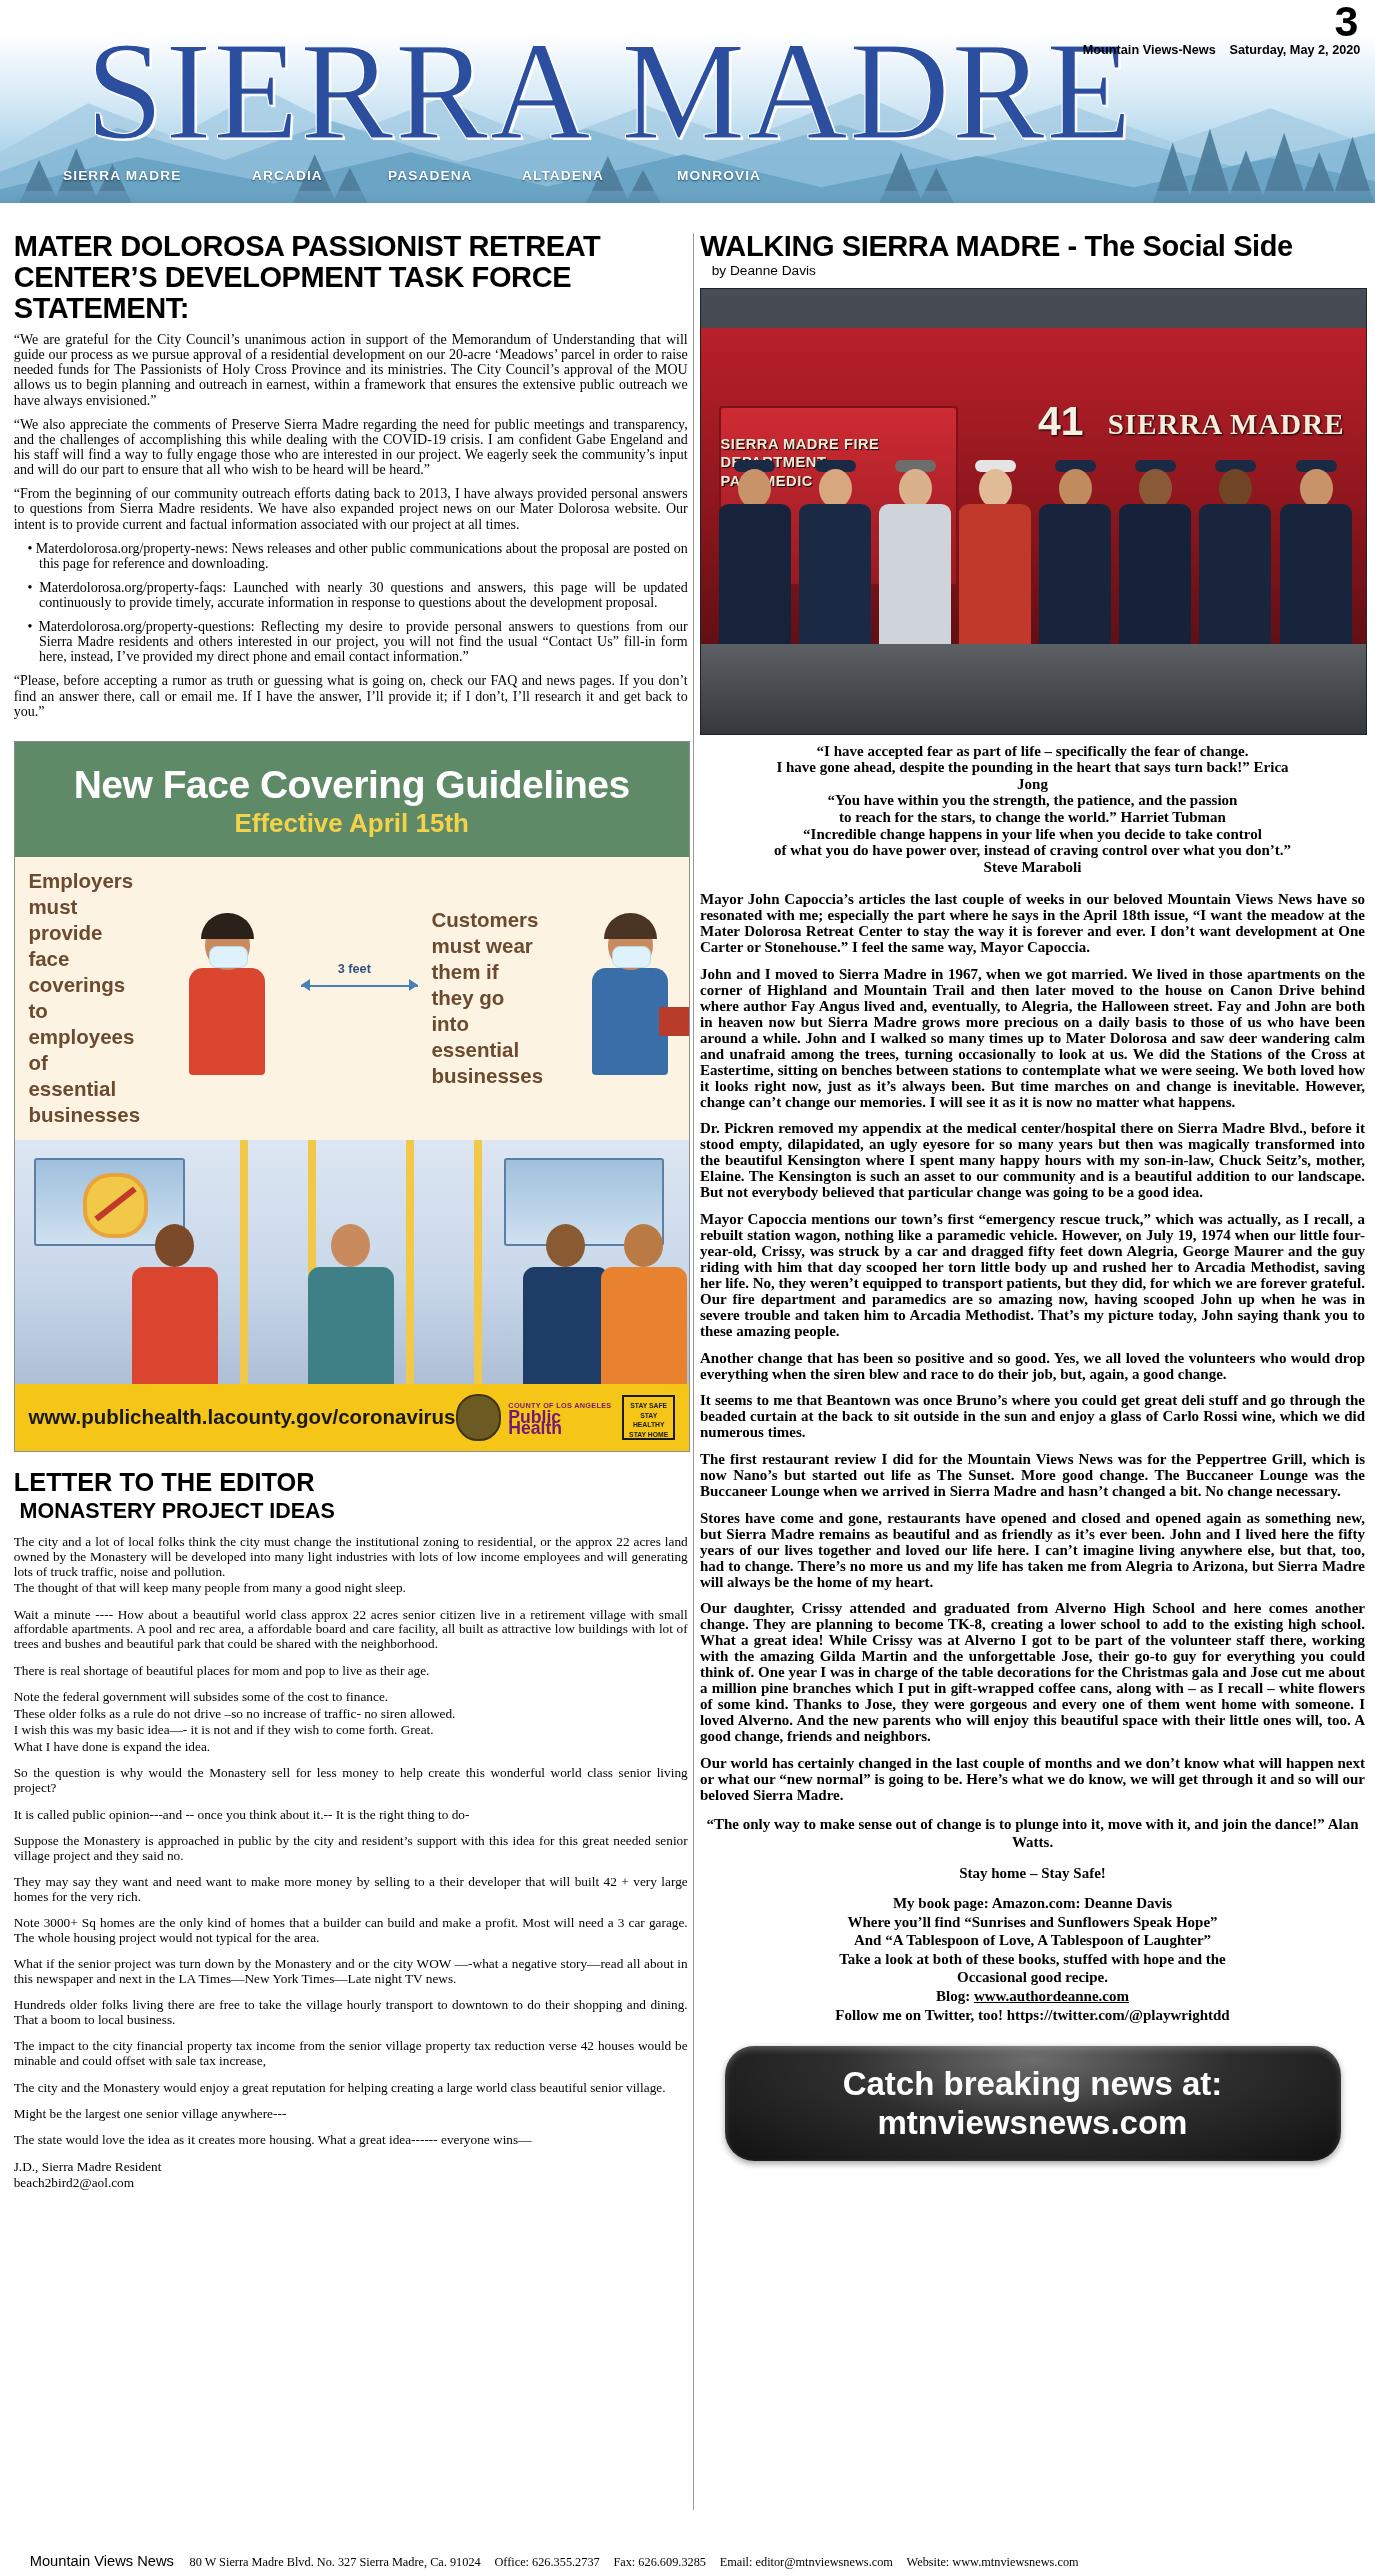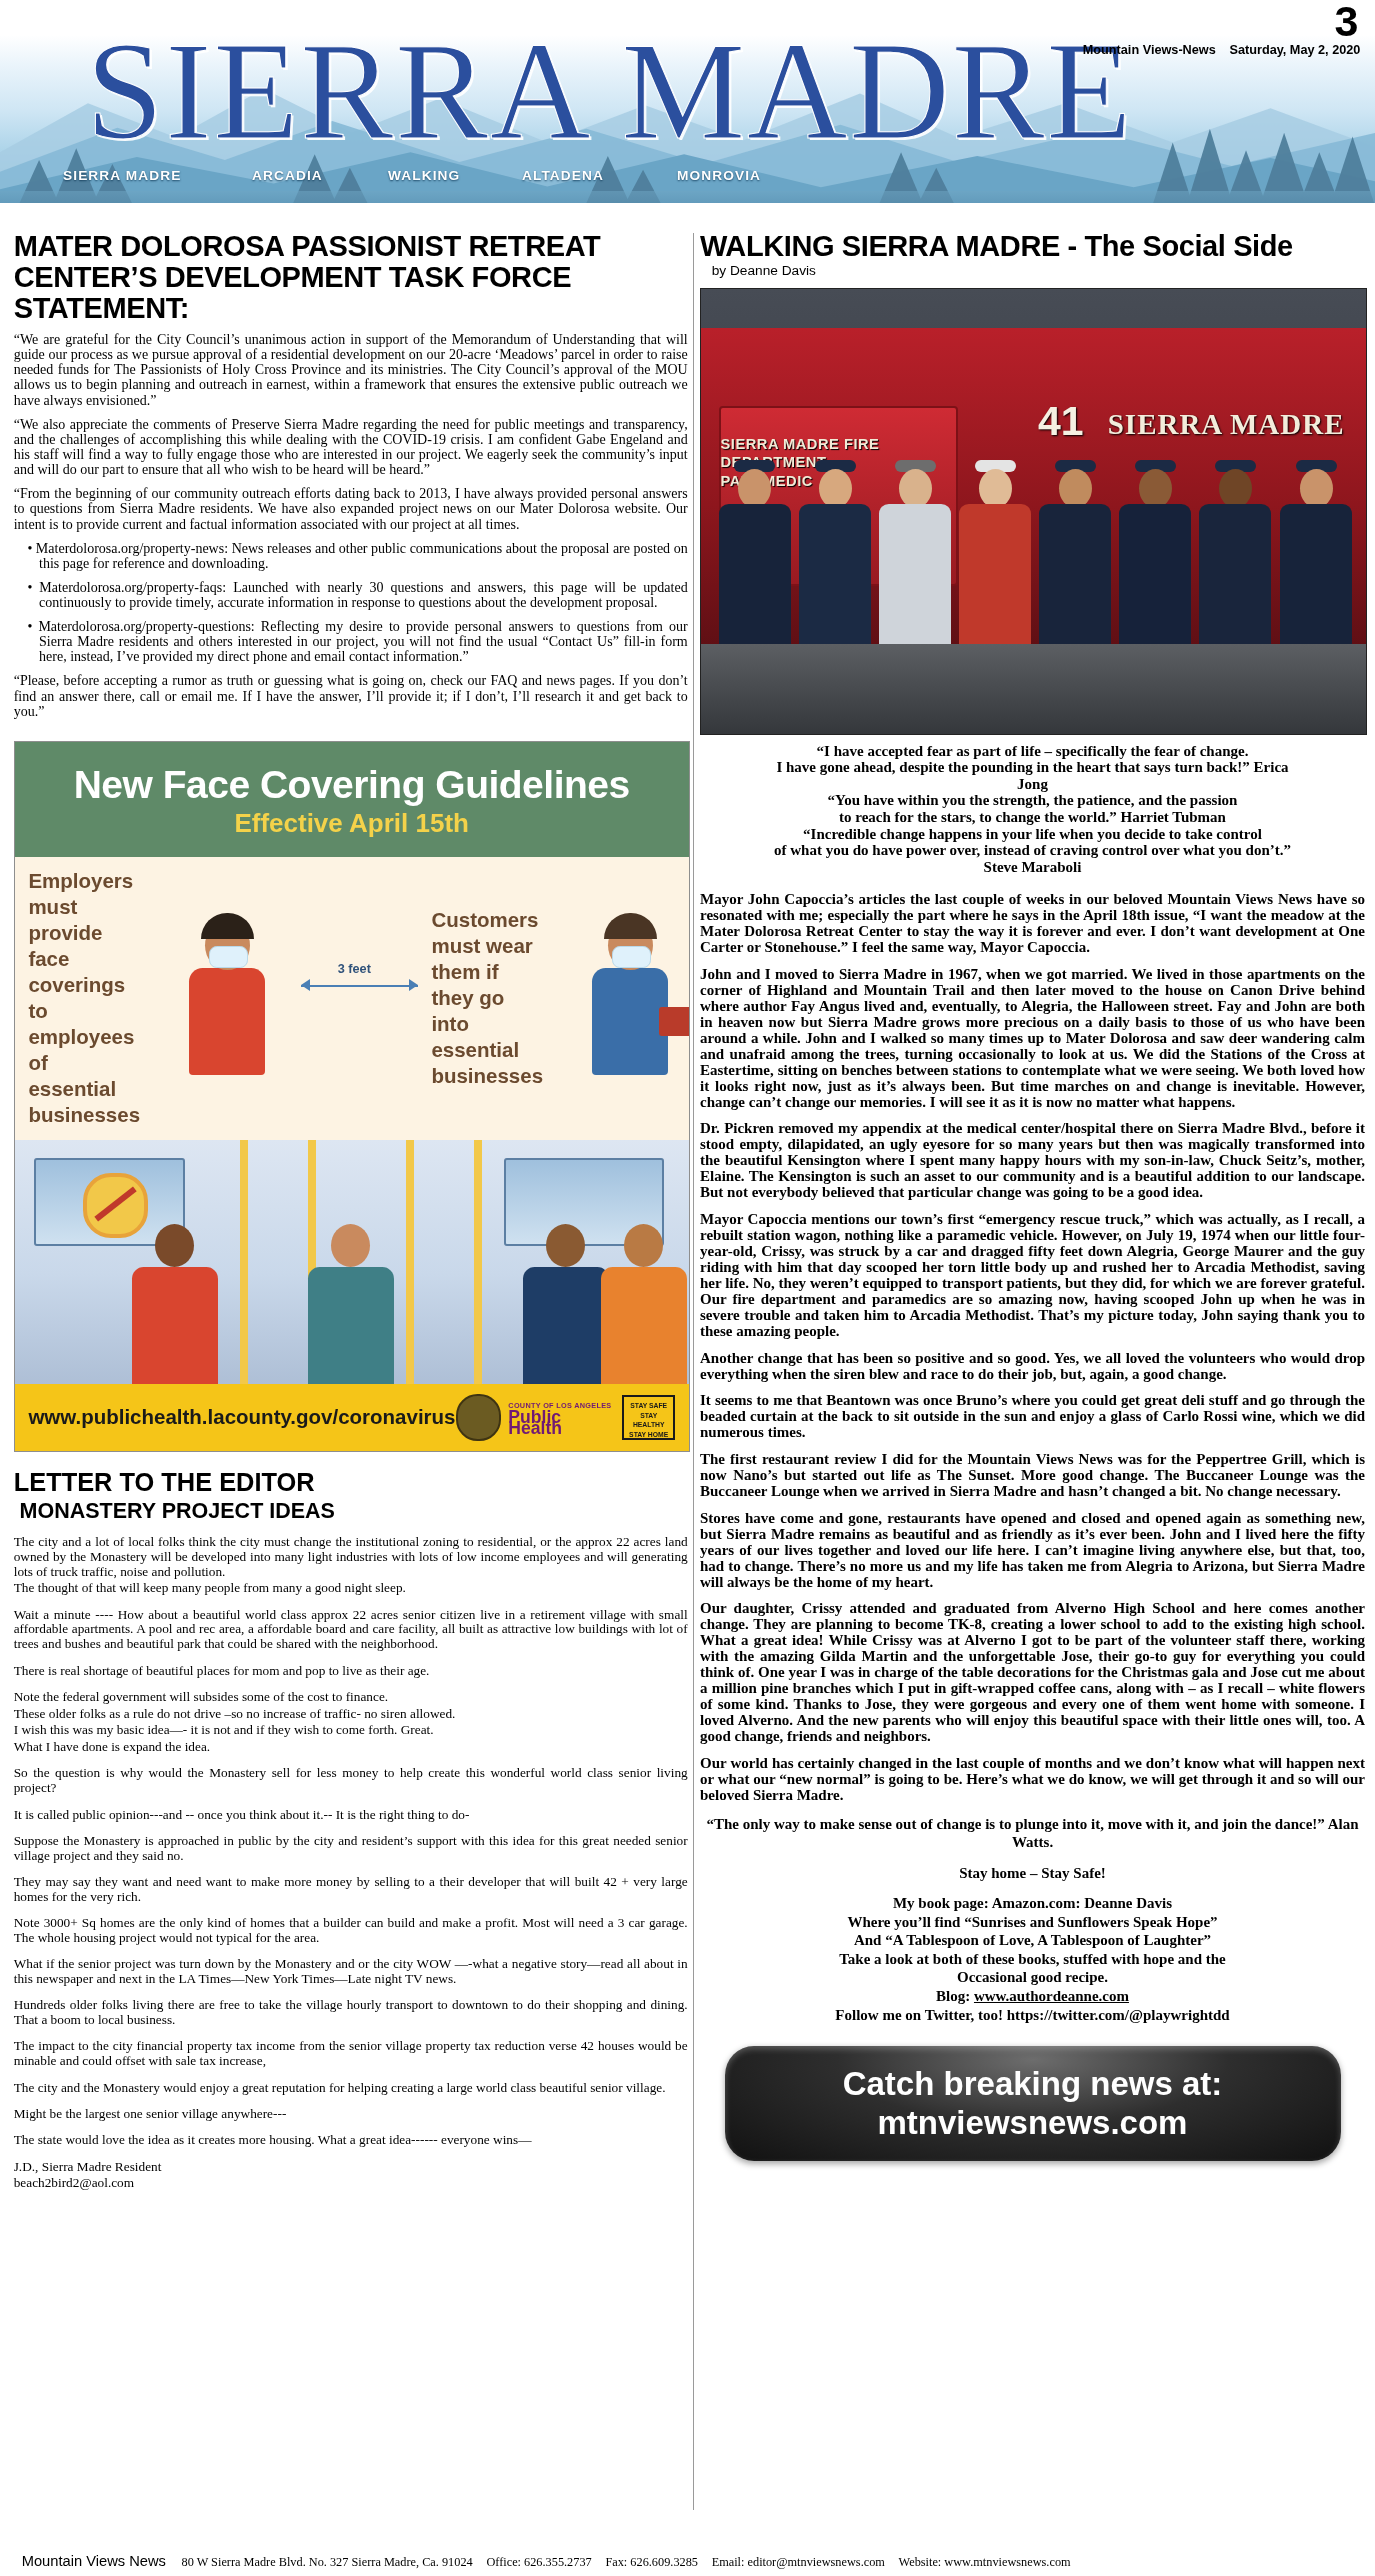--- a/index.html
+++ b/index.html
@@ -243,21 +243,21 @@
     color:#ffffff;display:flex;align-items:center;justify-content:center;
     box-shadow:inset 0 2.9px 5.9px rgba(255,255,255,.25), 0 2.9px 5.9px rgba(0,0,0,.35);
   }
   .promo .ptxt{
     font-family:"Liberation Sans",sans-serif;font-weight:bold;
     font-size:33px;line-height:39px;text-align:center;
   }
 
   
   .footer{
-    position:absolute;left:8px;bottom:5.9px;width:1274px;
+    position:absolute;left:16px;bottom:5.9px;width:1274px;
     font-family:"Liberation Serif",serif;font-size:12.3px;color:#000;
     white-space:nowrap;
   }
   .footer .brand{
     font-family:"Liberation Sans",sans-serif;font-size:14.7px;font-weight:normal;
     margin-left:13.7px;margin-right:15.6px;
   }
   .footer .bit{margin-right:13.7px;}
 </style>
 </head>
@@ -295,21 +295,21 @@
     </div>
 
     <div class="mh-title">SIERRA MADRE</div>
     <div class="mh-pageno">3</div>
     <div class="mh-meta">
       <span>Mountain Views-News</span><span class="sep"></span><span>Saturday, May 2, 2020</span>
     </div>
 
     <div class="mh-city c1">SIERRA MADRE</div>
     <div class="mh-city c2">ARCADIA</div>
-    <div class="mh-city c3">WALKING</div>
+    <div class="mh-city c3">PASADENA</div>
     <div class="mh-city c4">ALTADENA</div>
     <div class="mh-city c5">MONROVIA</div>
   </div>
 
   <div class="vrule"></div>
 
   <div class="col-left">
 
     <h1 class="hdln">MATER DOLOROSA PASSIONIST RETREAT CENTER’S DEVELOPMENT TASK FORCE STATEMENT:</h1>
 

